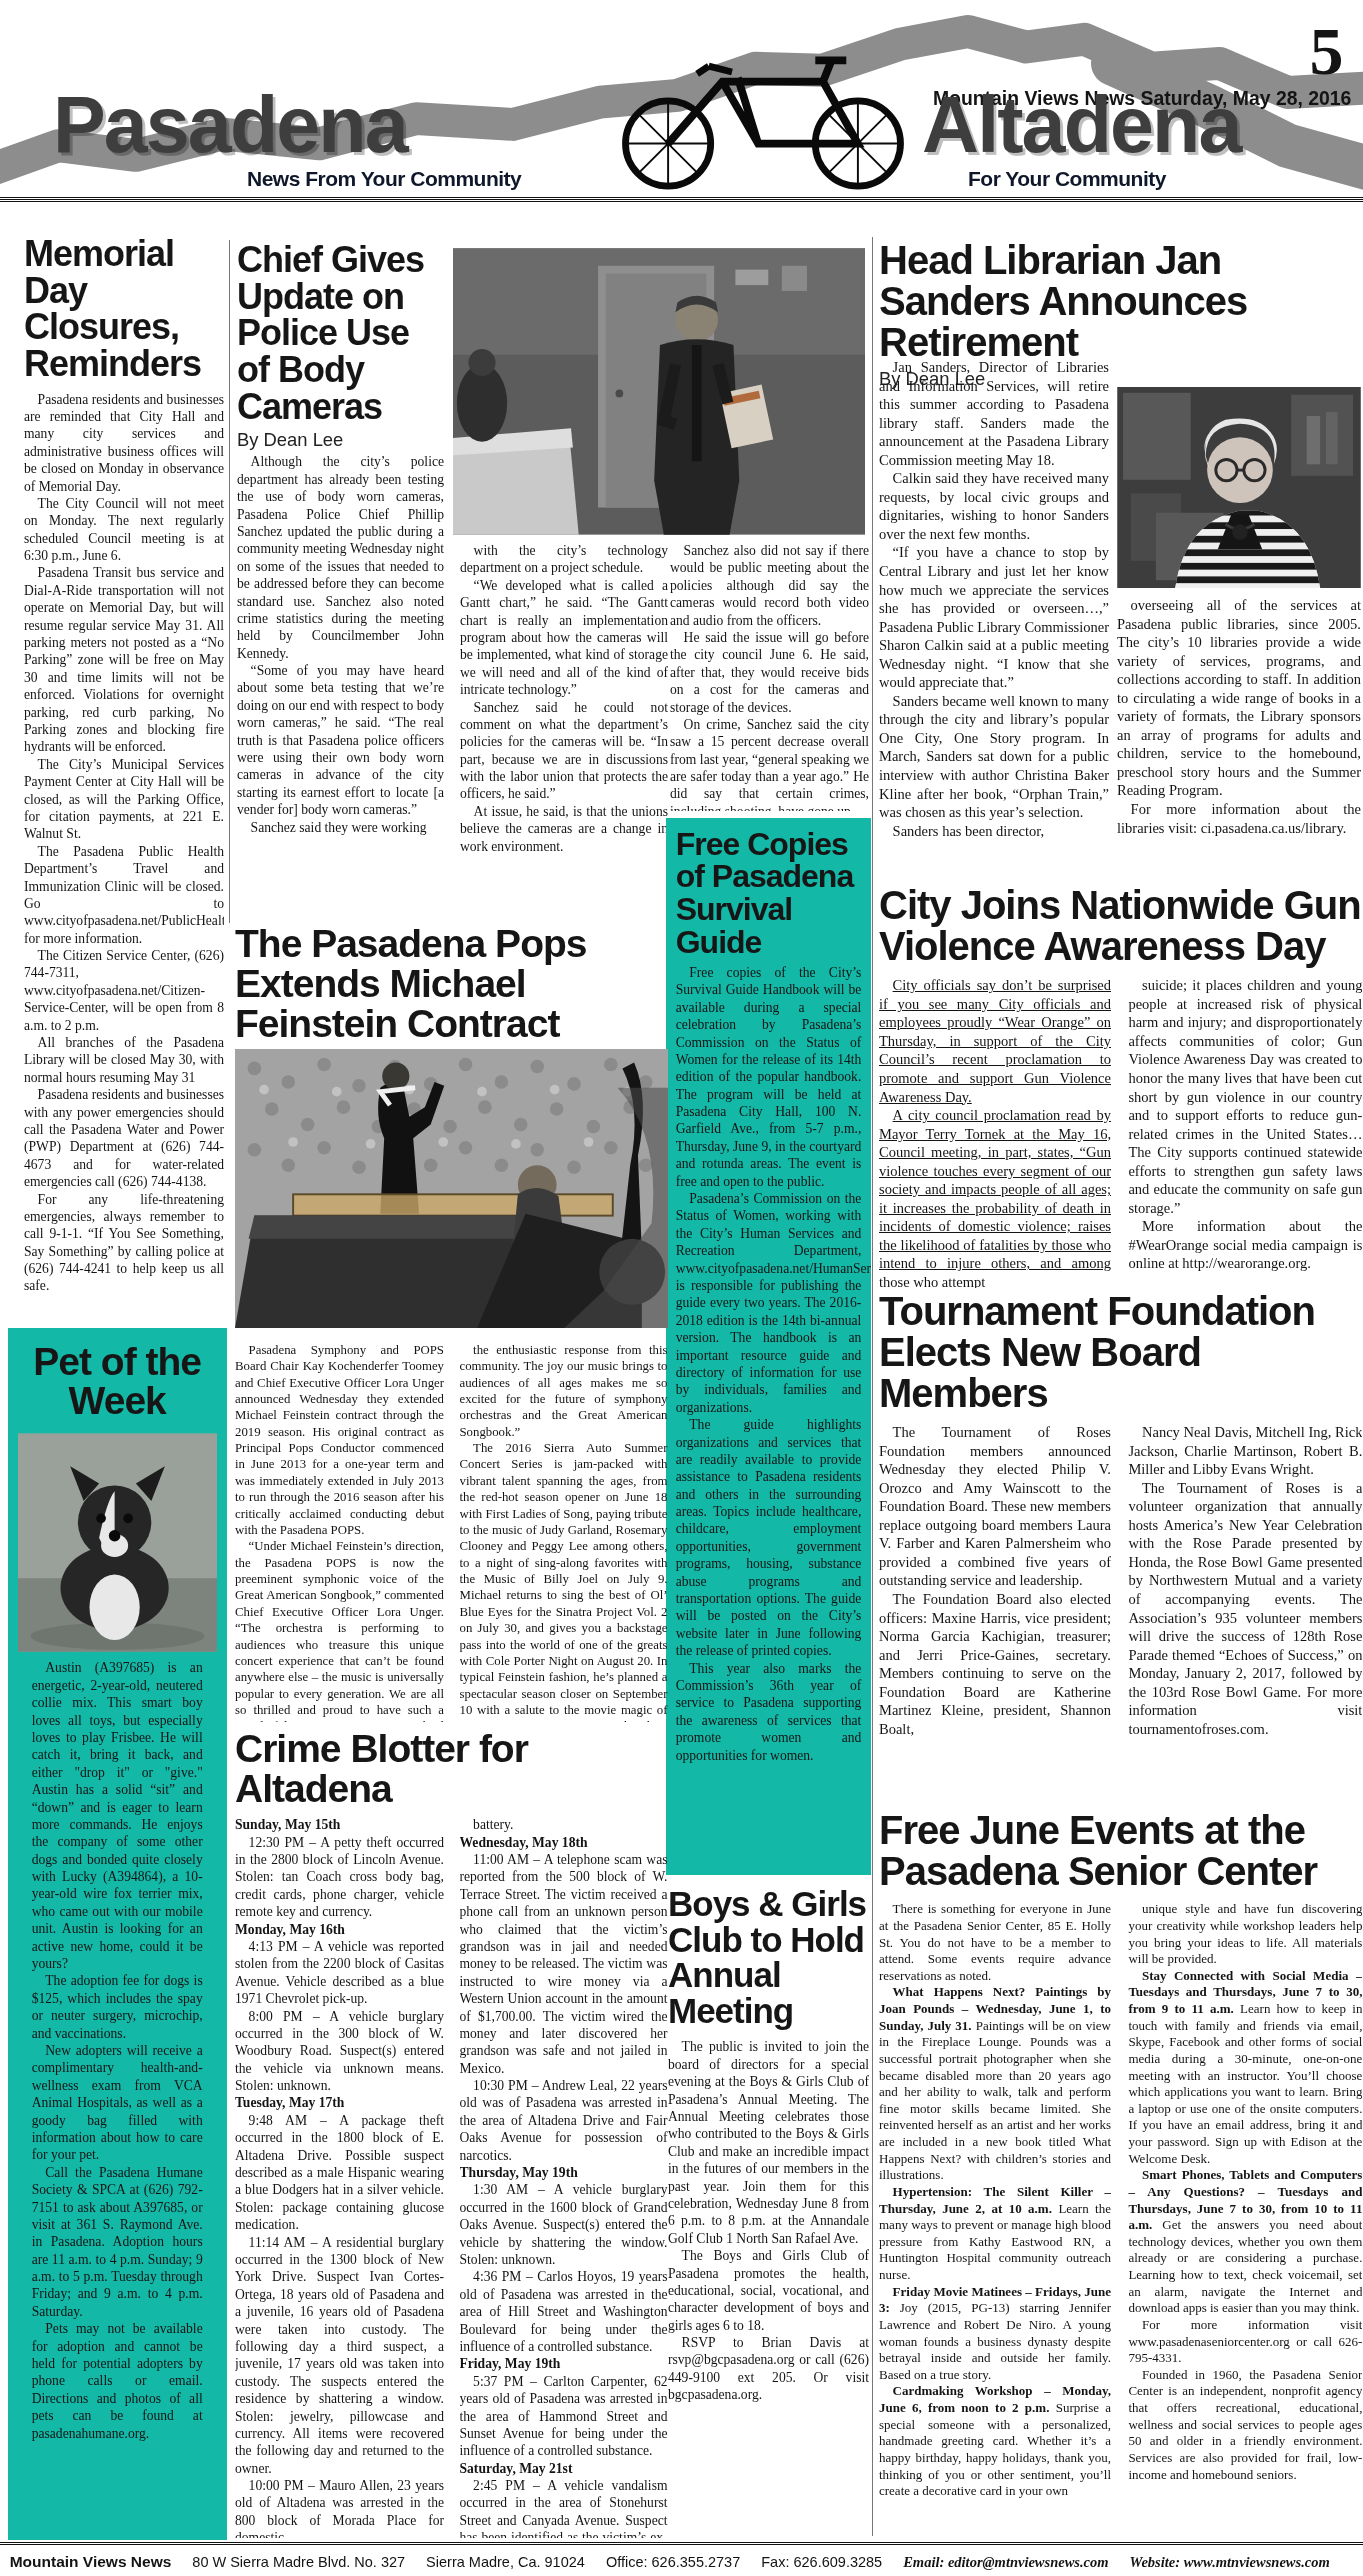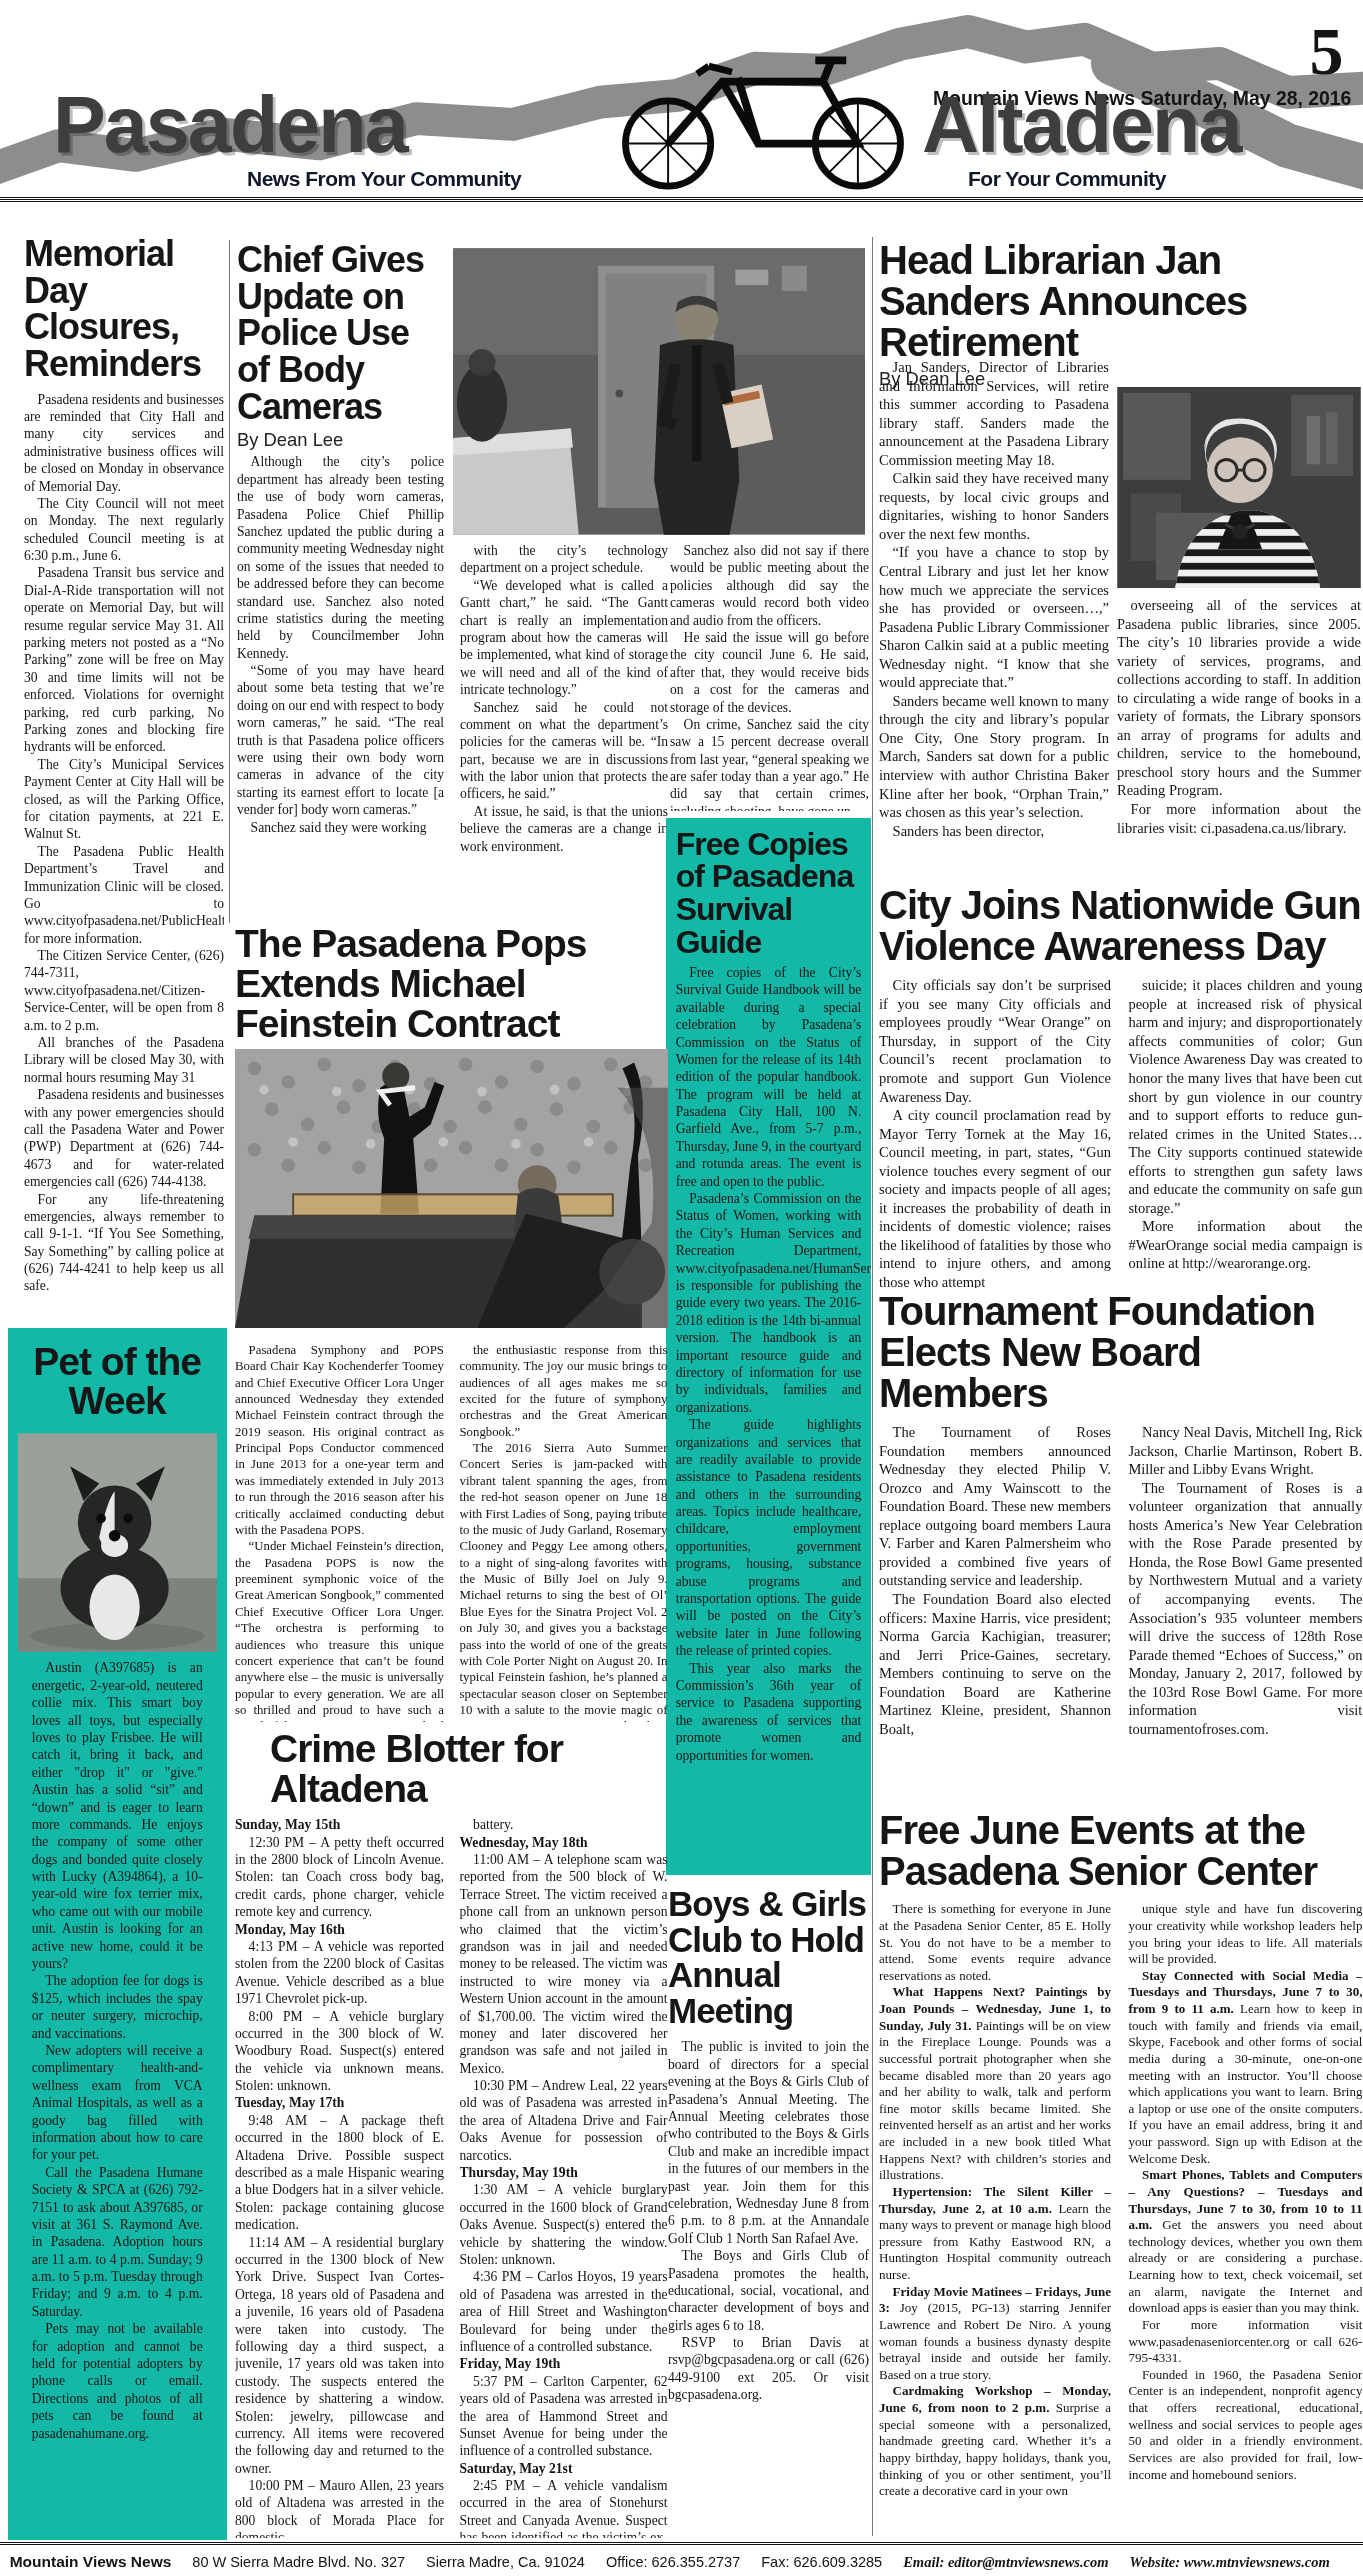--- a/index.html
+++ b/index.html
@@ -250,21 +250,21 @@
           <p>“Under Michael Feinstein’s direction, the Pasadena POPS is now the preeminent symphonic voice of the Great American Songbook,” commented Chief Executive Officer Lora Unger. “The orchestra is performing to audiences who treasure this unique concert experience that can’t be found anywhere else – the music is universally popular to every generation. We are all so thrilled and proud to have such a wonderful artistic partner in Michael Feinstein.” Feinstein said, “As I look to the future of the Pasadena POPS, I am so deeply proud and honored to build something truly important here and to see</p>
         </div>
       <div class="body fs13" style="width:208px;height:447px;overflow:hidden;">
           <p>the enthusiastic response from this community. The joy our music brings to audiences of all ages makes me so excited for the future of symphony orchestras and the Great American Songbook.”</p>
           <p>The 2016 Sierra Auto Summer Concert Series is jam-packed with vibrant talent spanning the ages, from the red-hot season opener on June 18 with First Ladies of Song, paying tribute to the music of Judy Garland, Rosemary Clooney and Peggy Lee among others, to a night of sing-along favorites with the Music of Billy Joel on July 9. Michael returns to sing the best of Ol’ Blue Eyes for the Sinatra Project Vol. 2 on July 30, and gives you a backstage pass into the world of one of the greats with Cole Porter Night on August 20. In typical Feinstein fashion, he’s planned a spectacular season closer on September 10 with a salute to the movie magic of Warner Bros. Don’t miss the best outdoor dinner party in town with these five concerts sure to make your summer sizzle.</p>
         </div>
     </div>
   </div>
 
   <div class="abs" style="left:235px;top:1729px;width:433px;height:809px;overflow:hidden;">
-    <div class="headline" style="font-size:39px;margin-left:35px;">Crime Blotter for Altadena</div>
+    <div class="headline" style="font-size:39px;">Crime Blotter for Altadena</div>
     <div style="display:flex;gap:15.5px;margin-top:7.7px;">
       <div class="body fs14" style="width:209px;height:755px;overflow:hidden;">
           <p class="bh">Sunday, May 15th</p>
           <p>12:30 PM – A petty theft occurred in the 2800 block of Lincoln Avenue.  Stolen: tan Coach cross body bag, credit cards, phone charger, vehicle remote key and currency.</p>
           <p class="bh">Monday, May 16th</p>
           <p>4:13 PM – A vehicle was reported stolen from the 2200 block of Casitas Avenue. Vehicle described as a blue 1971 Chevrolet pick-up.</p>
           <p>8:00 PM – A vehicle burglary occurred in the 300 block of W. Woodbury Road.  Suspect(s) entered the vehicle via unknown means.  Stolen: unknown.</p>
           <p class="bh">Tuesday, May 17th</p>
           <p>9:48 AM – A package theft occurred in the 1800 block of E. Altadena Drive.  Possible suspect described as a male Hispanic wearing a blue Dodgers hat in a silver vehicle. Stolen: package containing glucose medication.</p>
           <p>11:14 AM – A residential burglary occurred in the 1300 block of New York Drive. Suspect Ivan Cortes-Ortega, 18 years old of Pasadena and a juvenile, 16 years old of Pasadena were taken into custody.  The following day a third suspect, a juvenile, 17 years old was taken into custody.  The suspects entered the residence by shattering a window.  Stolen: jewelry, pillowcase and currency.  All items were recovered the following day and returned to the owner.</p>
@@ -324,21 +324,21 @@
     </svg>
     <div class="body fs15 abs" style="left:238px;top:356px;width:244px;height:283px;overflow:hidden;text-align:justify;">
         <p>overseeing all of the services at Pasadena public libraries, since 2005. The city’s 10 libraries provide a wide variety of services, programs, and collections according to staff. In addition to circulating a wide range of books in a variety of formats, the Library sponsors an array of programs for adults and children, service to the homebound, preschool story hours and the Summer Reading Program.</p>
         <p>For more information about the libraries visit: ci.pasadena.ca.us/library.</p>
       </div>
   </div>
 
   <div class="abs" style="left:879px;top:885px;width:484px;height:407px;overflow:hidden;">
     <div class="headline" style="font-size:40px;">City Joins Nationwide Gun Violence Awareness Day</div>
     <div style="display:flex;gap:17.4px;margin-top:9.7px;">
-      <div class="body fs15" style="width:232px;height:312px;overflow:hidden;">
+      <div class="body fs15" style="width:232px;height:312px;overflow:hidden;text-decoration:underline;">
           <p>City officials say don’t be surprised if you see many City officials and employees proudly “Wear Orange” on Thursday, in support of the City Council’s recent proclamation to promote and support Gun Violence Awareness Day.</p>
           <p>A city council proclamation read by Mayor Terry Tornek at the May 16, Council meeting, in part, states, “Gun violence touches every segment of our society and impacts people of all ages; it increases the probability of death in incidents of domestic violence; raises the likelihood of fatalities by those who intend to injure others, and among those who attempt</p>
         </div>
       <div class="body fs15" style="width:234px;height:312px;overflow:hidden;">
           <p>suicide; it places children and young people at increased risk of physical harm and injury; and disproportionately affects communities of color; Gun Violence Awareness Day was created to honor the many lives that have been cut short by gun violence in our country and to support efforts to reduce gun-related crimes in the United States…  The City supports continued statewide efforts to strengthen gun safety laws and educate the community on safe gun storage.”</p>
           <p>More information about the #WearOrange social media campaign is online at http://wearorange.org.</p>
         </div>
     </div>
   </div>
 

